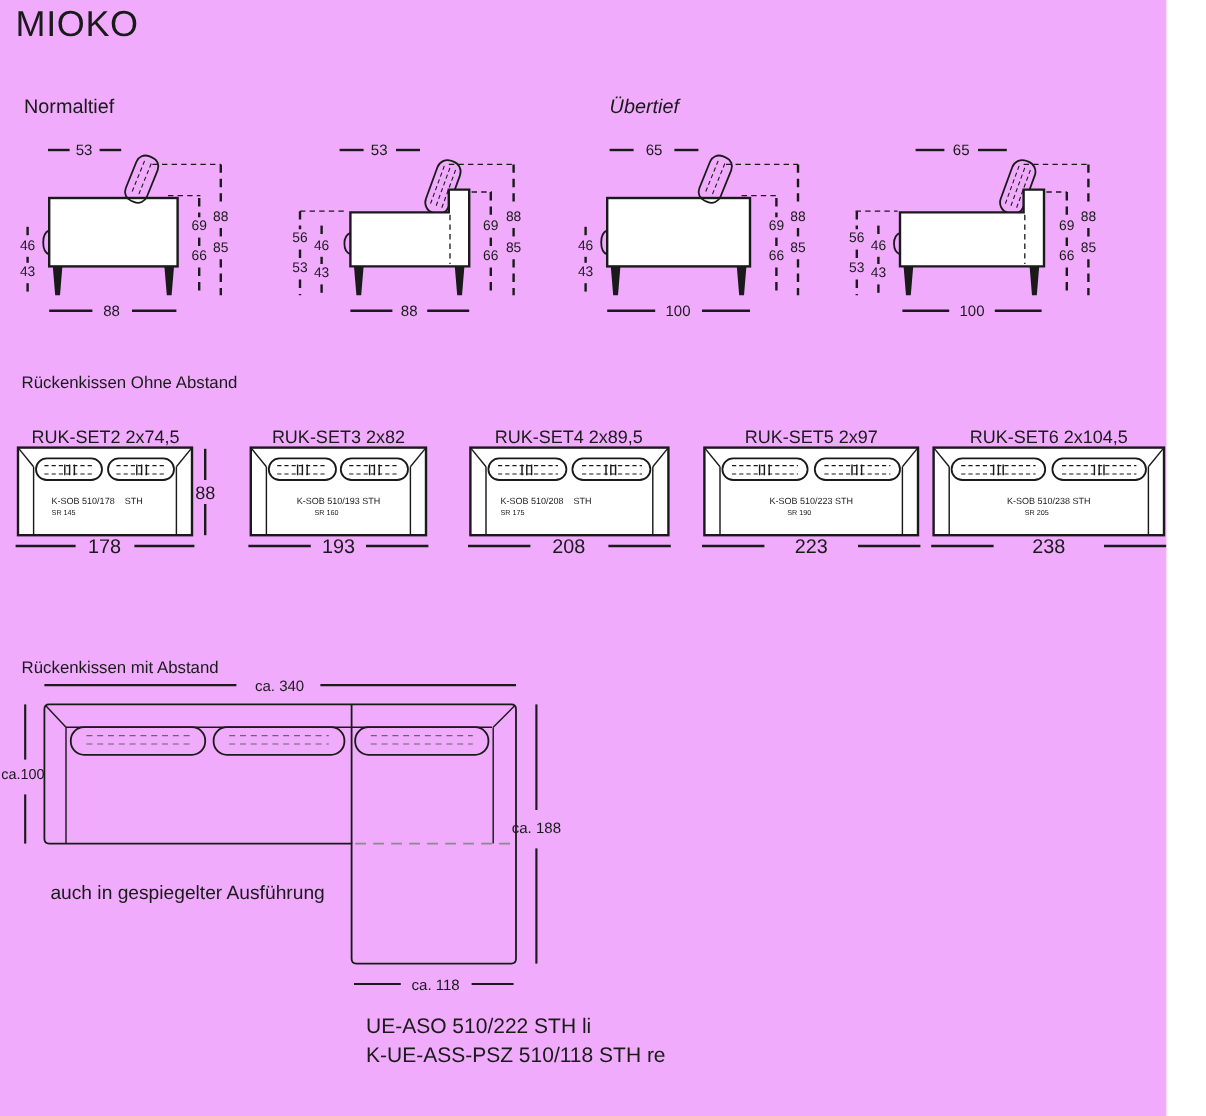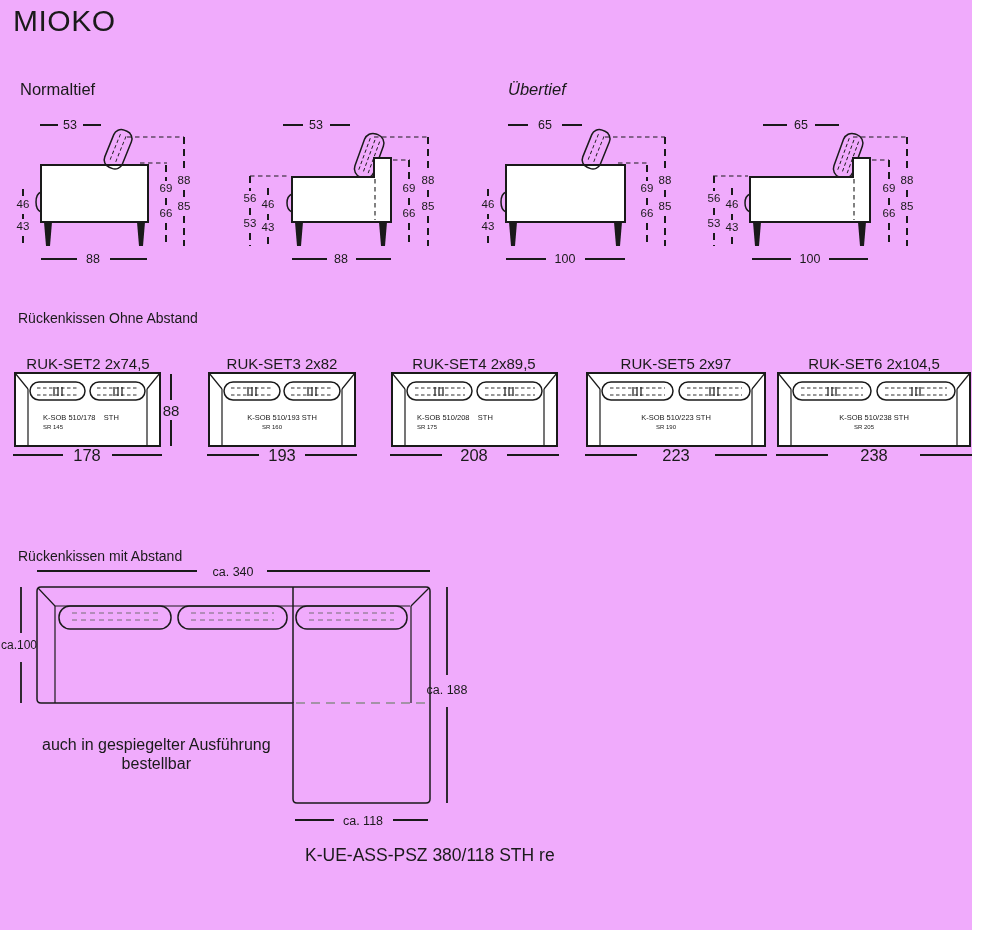--- a/index.html
+++ b/index.html
@@ -343,22 +343,22 @@
       <line class="dimh18" x1="447" y1="587" x2="447" y2="675"></line>
       <text class="t-corner" x="447" y="694">ca. 188</text>
       <line class="dimh18" x1="447" y1="707" x2="447" y2="803"></line>
 
       <line class="dimh18" x1="295" y1="820" x2="334" y2="820"></line>
       <text class="t-corner" x="363" y="825">ca. 118</text>
       <line class="dimh18" x1="393" y1="820" x2="428" y2="820"></line>
     </g>
   </svg>
 
-  <div class="abs note" style="left:42px;top:735px;text-align:center;">
+  <div class="abs note" style="left:42px;top:735px;">
     <div>auch in gespiegelter Ausführung</div>
-    <div>bestellbar</div>
   </div>
 
   <div class="abs footer" style="left:305px;top:844px;">
-    <div>K-UE-ASS-PSZ 380/118 STH re</div>
+    <div>UE-ASO 510/222 STH li</div>
+    <div>K-UE-ASS-PSZ 510/118 STH re</div>
   </div>
 
 </div>
 
 </body></html>

